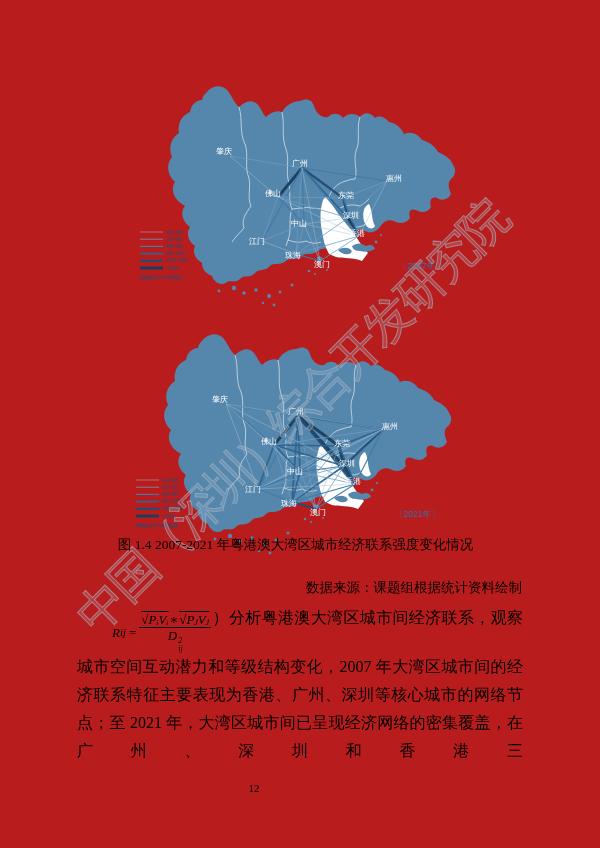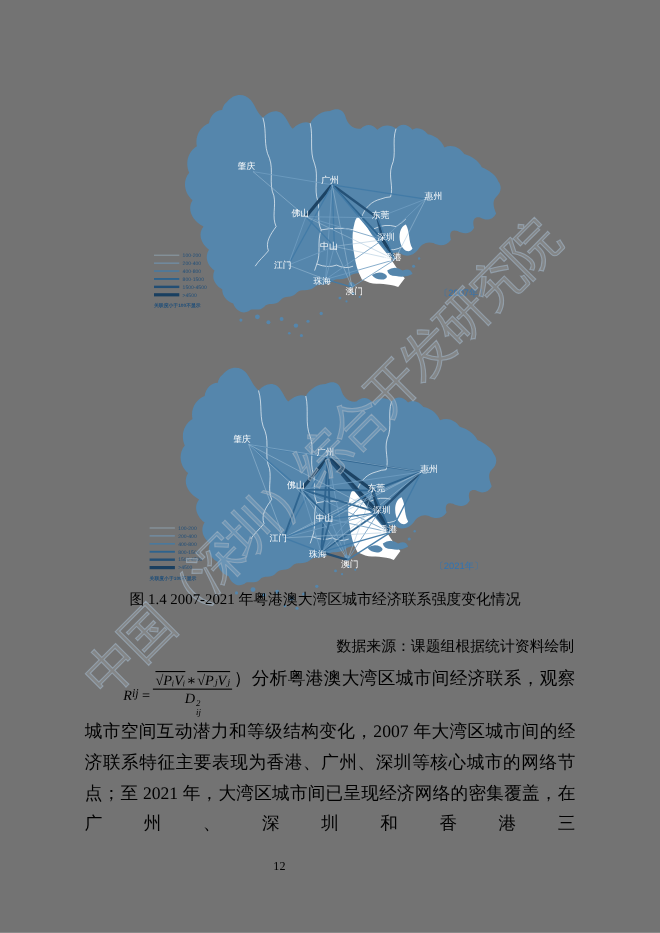--- a/index.html
+++ b/index.html
@@ -1,20 +1,20 @@
 <!DOCTYPE html>
 <html><head>
 <meta charset="utf-8">
 <style>
   html,body{margin:0;padding:0;}
   body{
     width:600px;height:848px;background:#ffffff;position:relative;overflow:hidden;
     font-family:"Liberation Serif","DejaVu Serif",serif;color:#000;
   }
-  .page{position:absolute;inset:0;background:#737373;}
+  .page{position:absolute;inset:0;background:#b91c1c;}
   svg.map{position:absolute;width:360px;height:250px;z-index:1;overflow:visible;}
   #map2007{left:122px;top:60px;}
   #map2021{left:118px;top:308px;}
   .citylabel{font-family:"Liberation Sans","DejaVu Sans",sans-serif;font-size:8px;fill:#ffffff;}
   .legendlabel{font-family:"Liberation Sans","DejaVu Sans",sans-serif;font-size:4.6px;fill:#1f4e79;}
   .legendnote{font-family:"Liberation Sans","DejaVu Sans",sans-serif;font-size:4.4px;fill:#1f4e79;font-weight:bold;}
   .yearlabel{font-family:"Liberation Sans","DejaVu Sans",sans-serif;font-size:8.5px;fill:#2e74b5;}
   .watermark{
     position:absolute;left:292px;top:417px;z-index:2;white-space:nowrap;
     transform:translate(-50%,-50%) rotate(-45deg);

